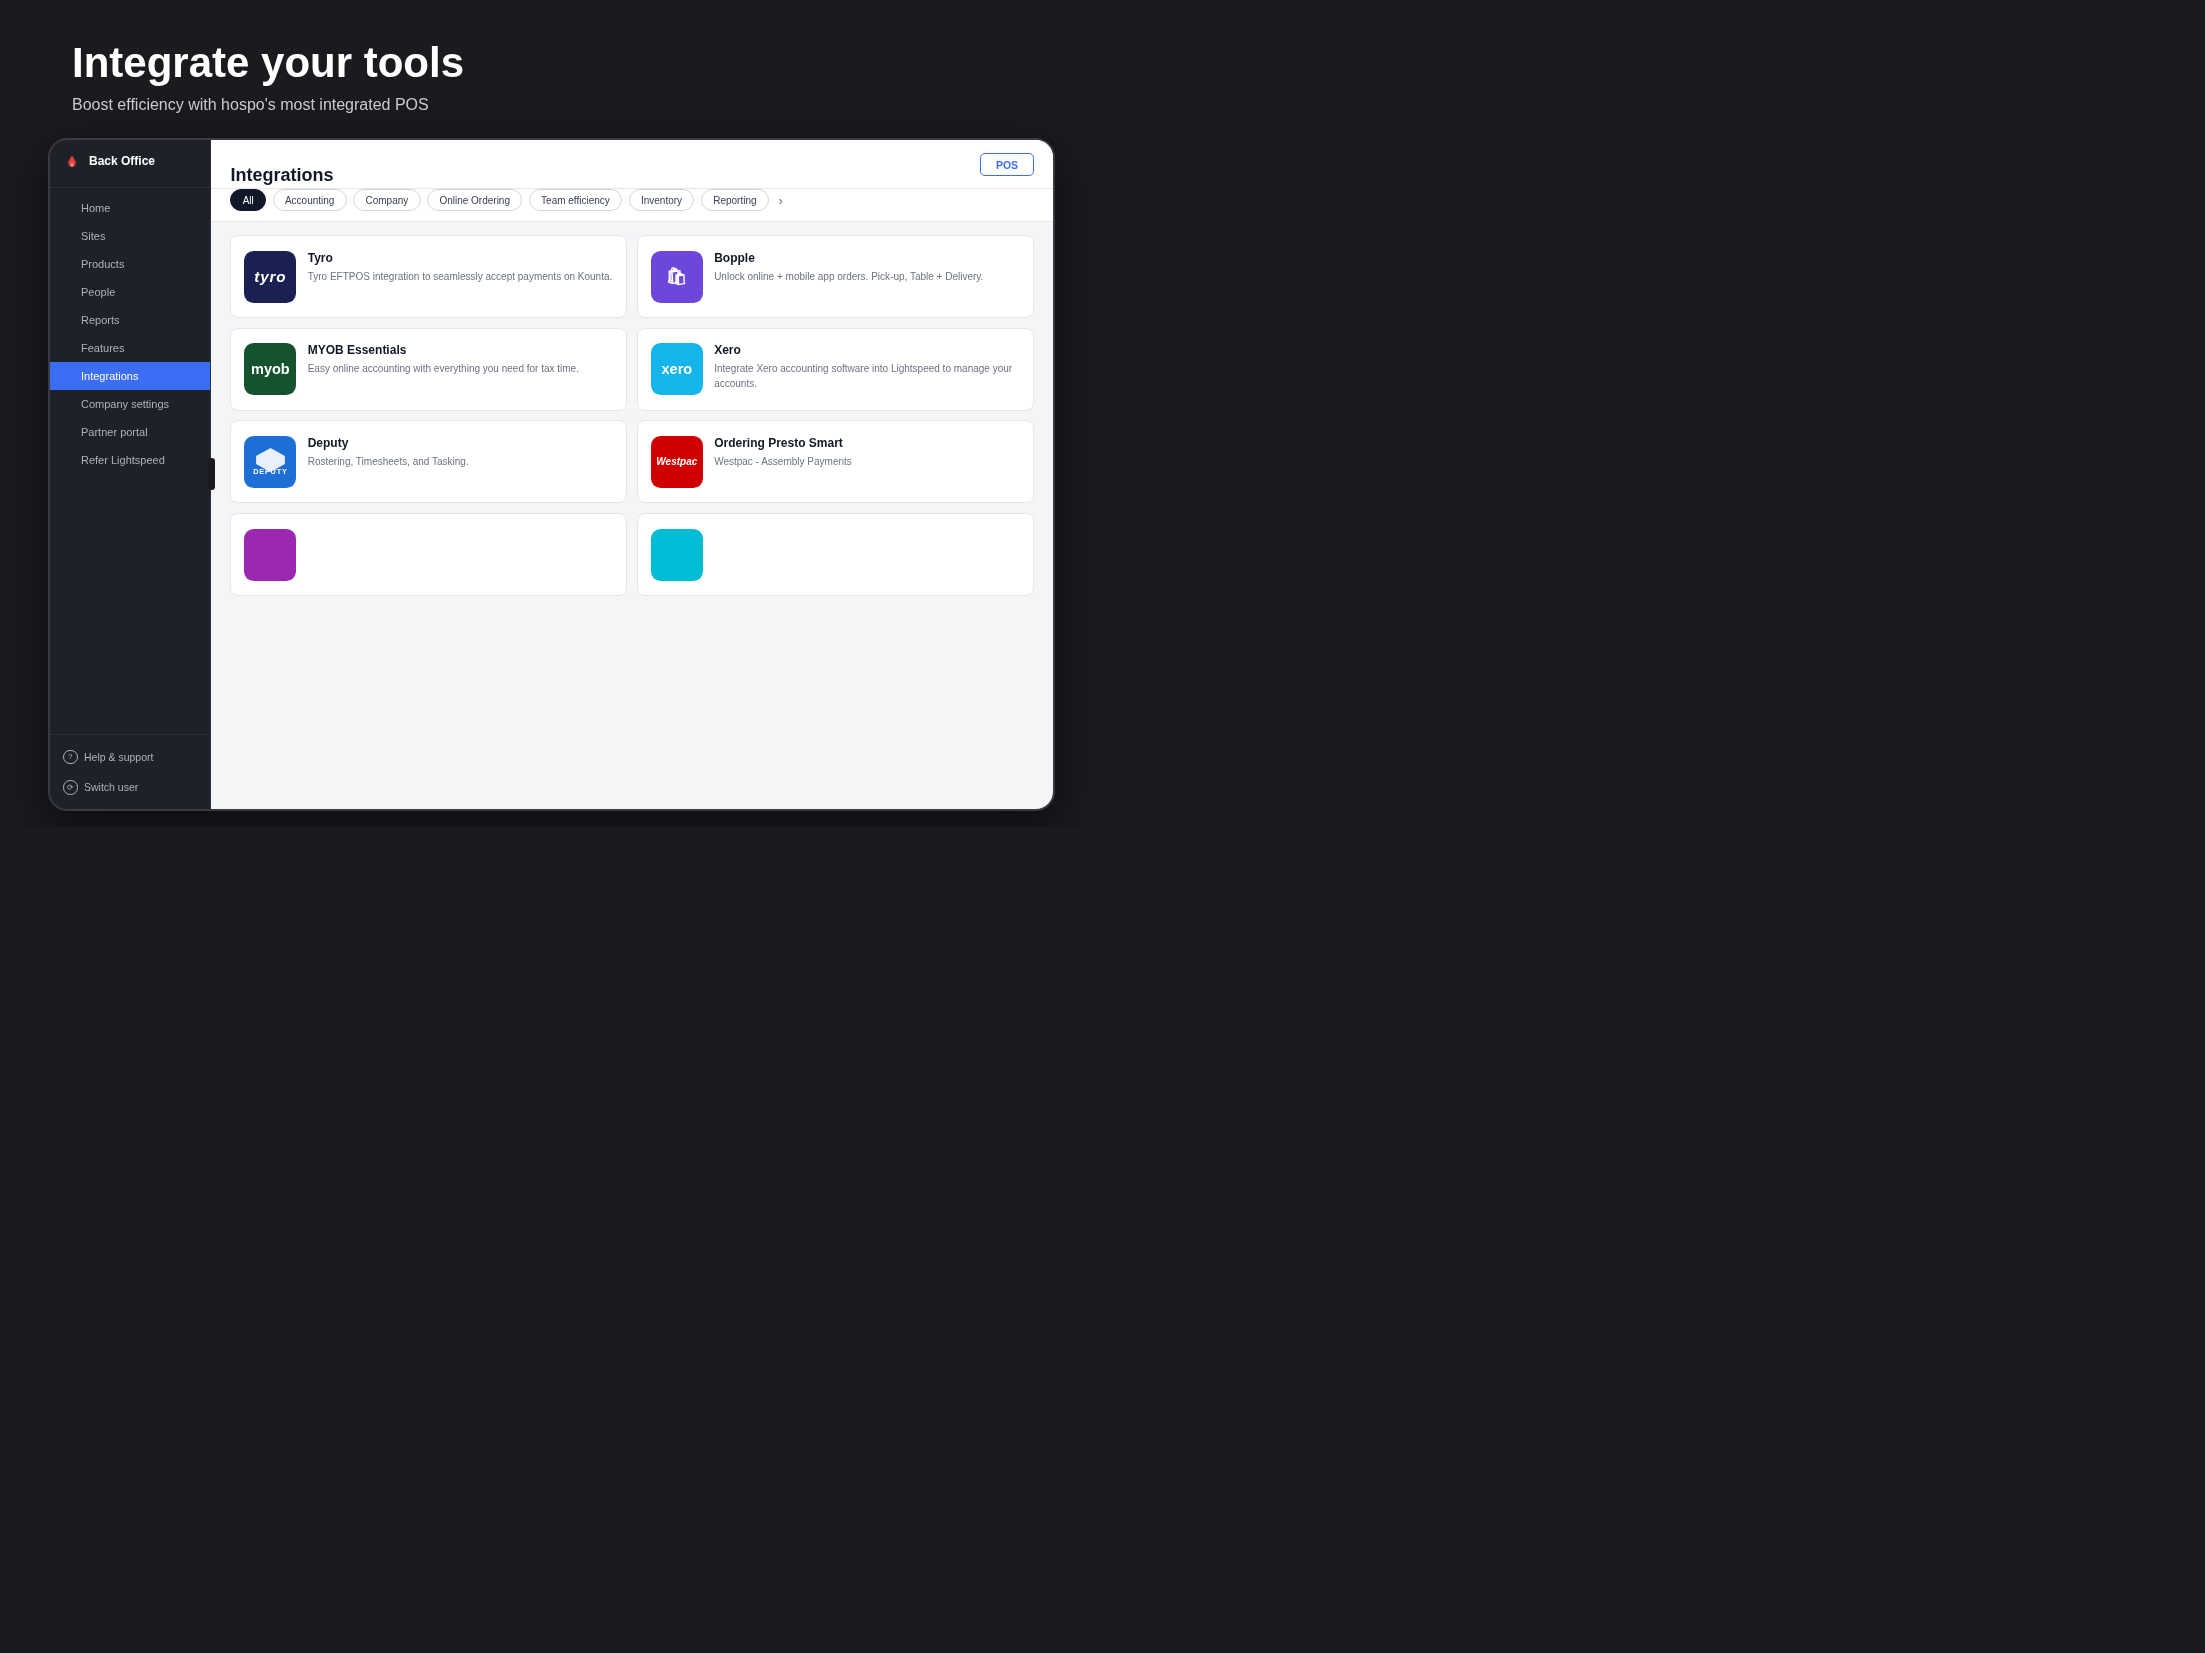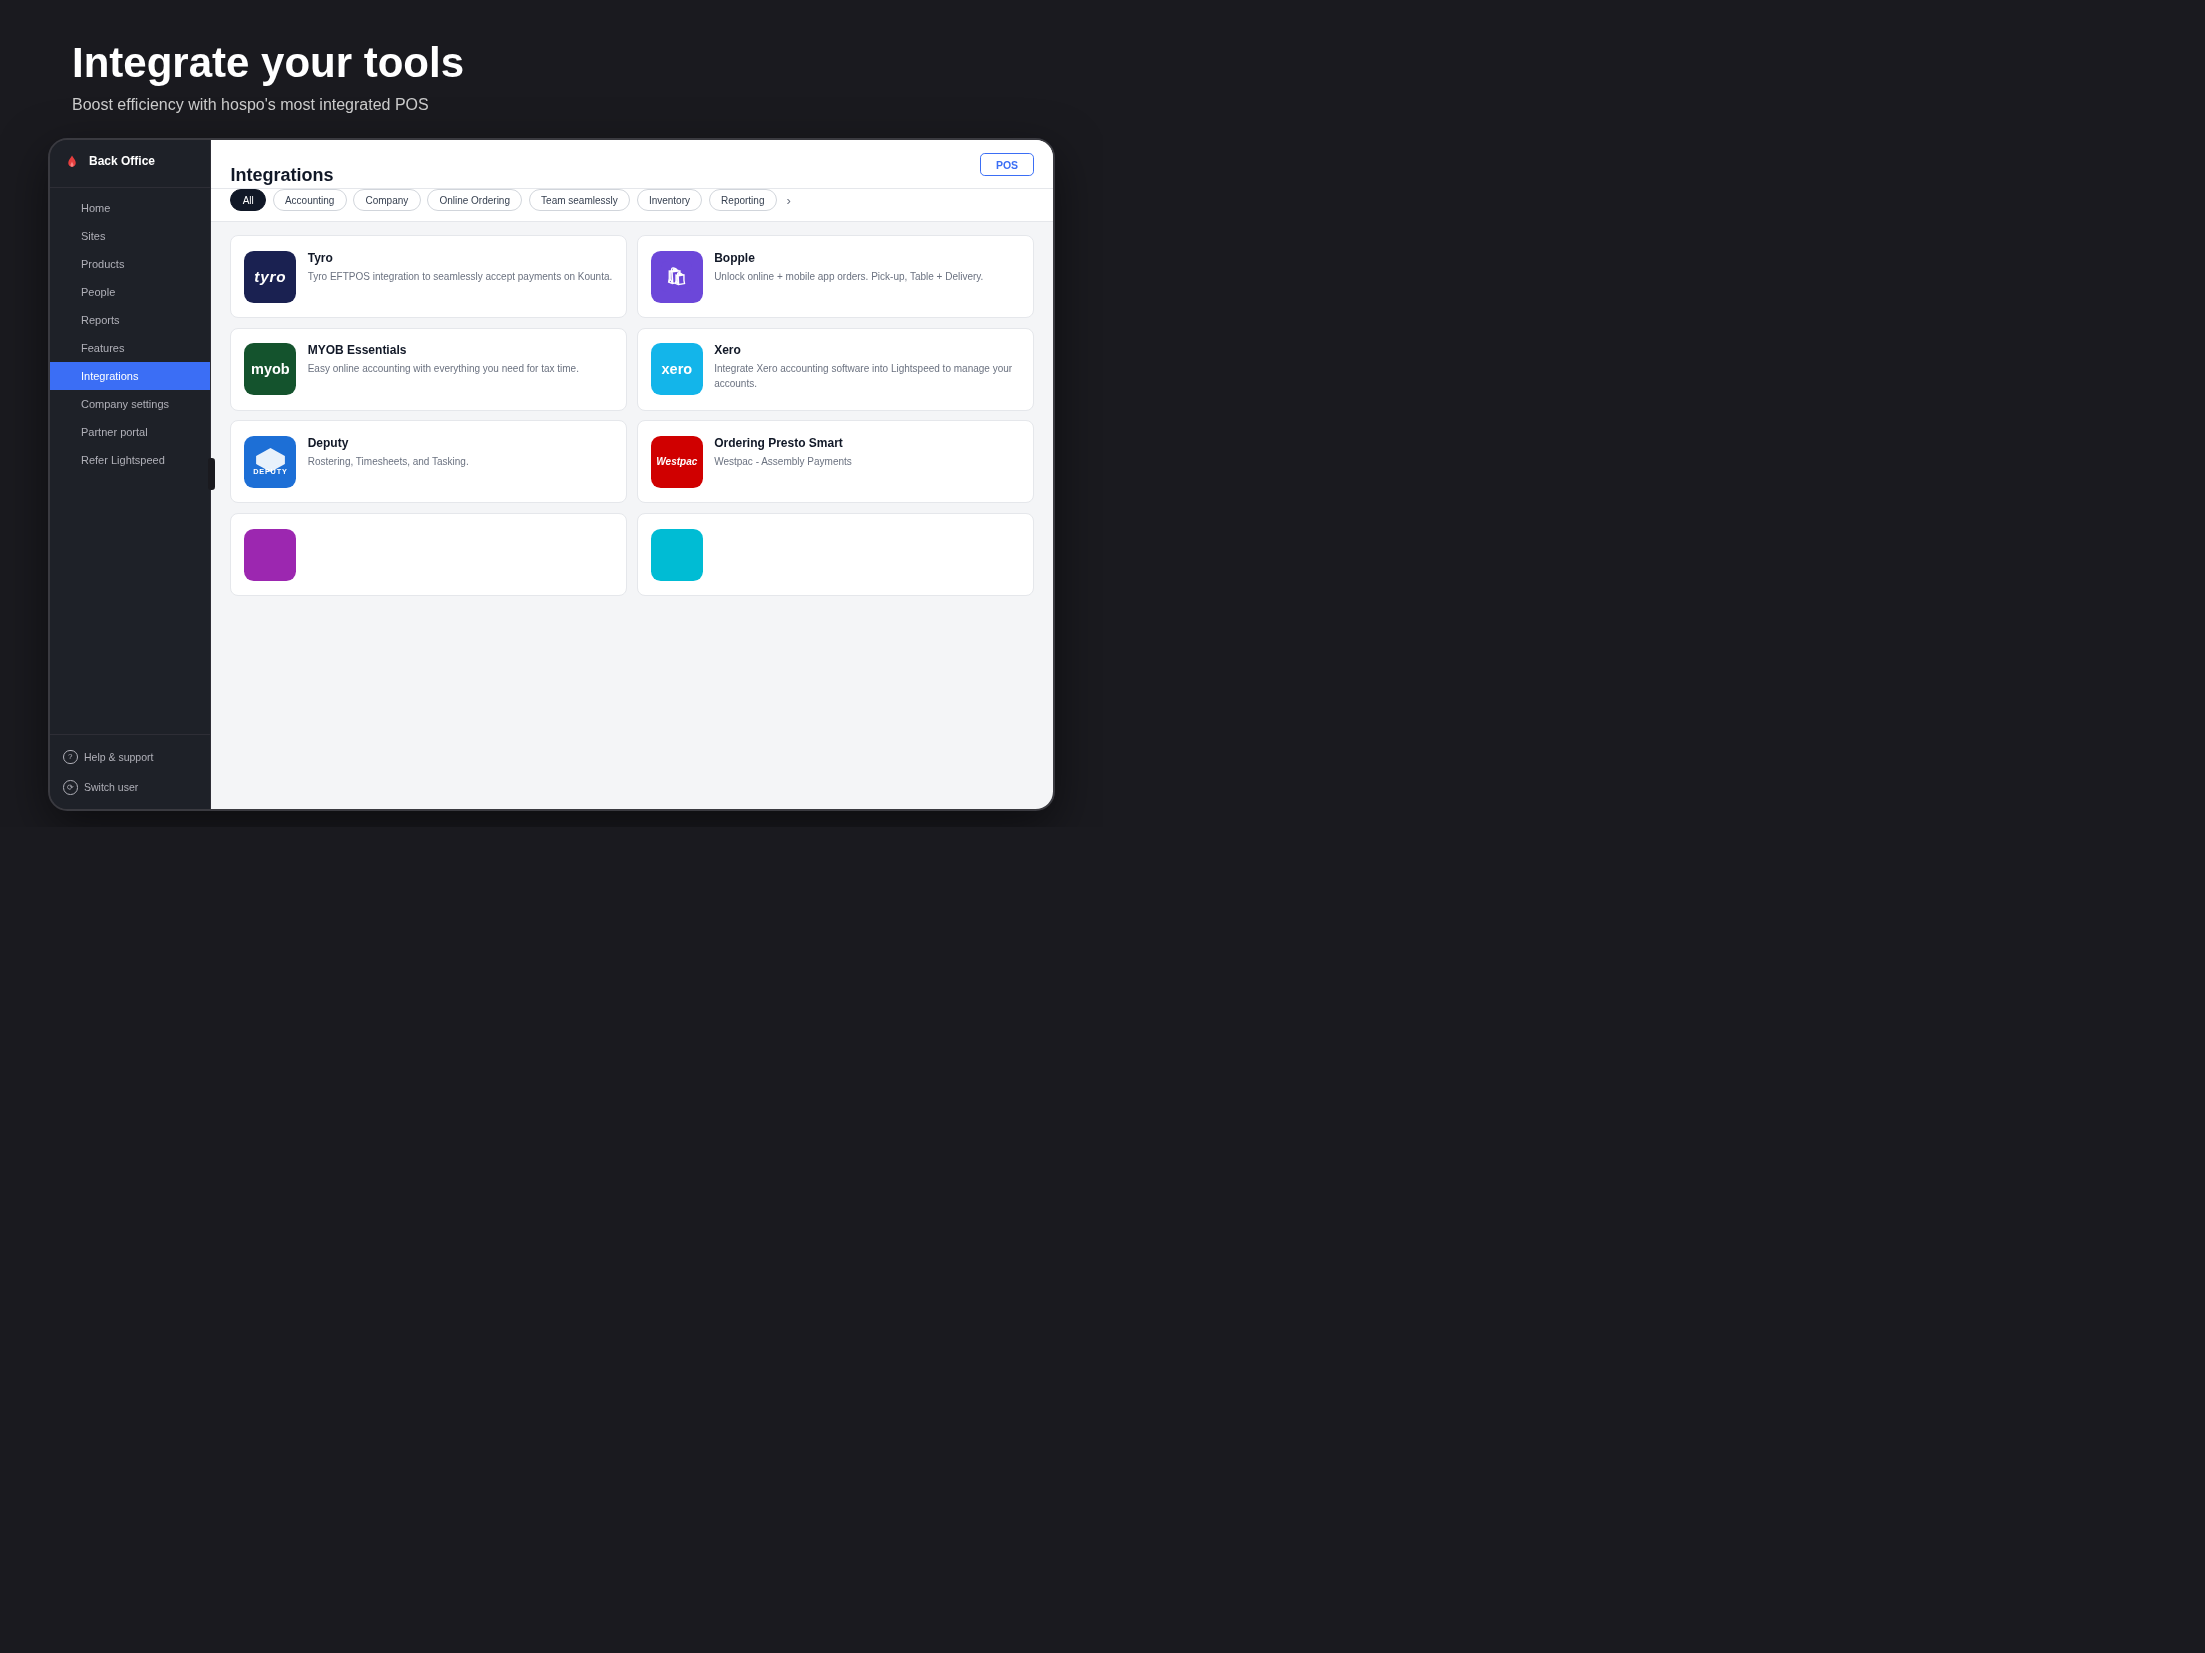--- a/index.html
+++ b/index.html
@@ -329,21 +329,21 @@
       </div>
       <button class="pos-button">POS</button>
     </div>
 
     <div style="background:#fff; padding: 0 19.4px 9.7px; border-bottom: 0.8px solid #e5e7eb; display:flex; gap:6.5px; align-items:center; flex-wrap:nowrap; overflow:hidden;">
 
     <button class="filter-chip active">All</button>
         <button class="filter-chip">Accounting</button>
         <button class="filter-chip">Company</button>
         <button class="filter-chip">Online Ordering</button>
-        <button class="filter-chip">Team seamlessly</button>
+        <button class="filter-chip">Team efficiency</button>
         <button class="filter-chip">Inventory</button>
         <button class="filter-chip">Reporting</button>
         <span class="filter-more">›</span>
       </div>
 
     <div class="integrations-grid">
 
     <div class="integration-card">
           <div class="integration-logo logo-tyro">
             <span style="font-size:15.3px;font-weight:700;color:#fff;font-style:italic;letter-spacing:0.8px;">tyro</span>

